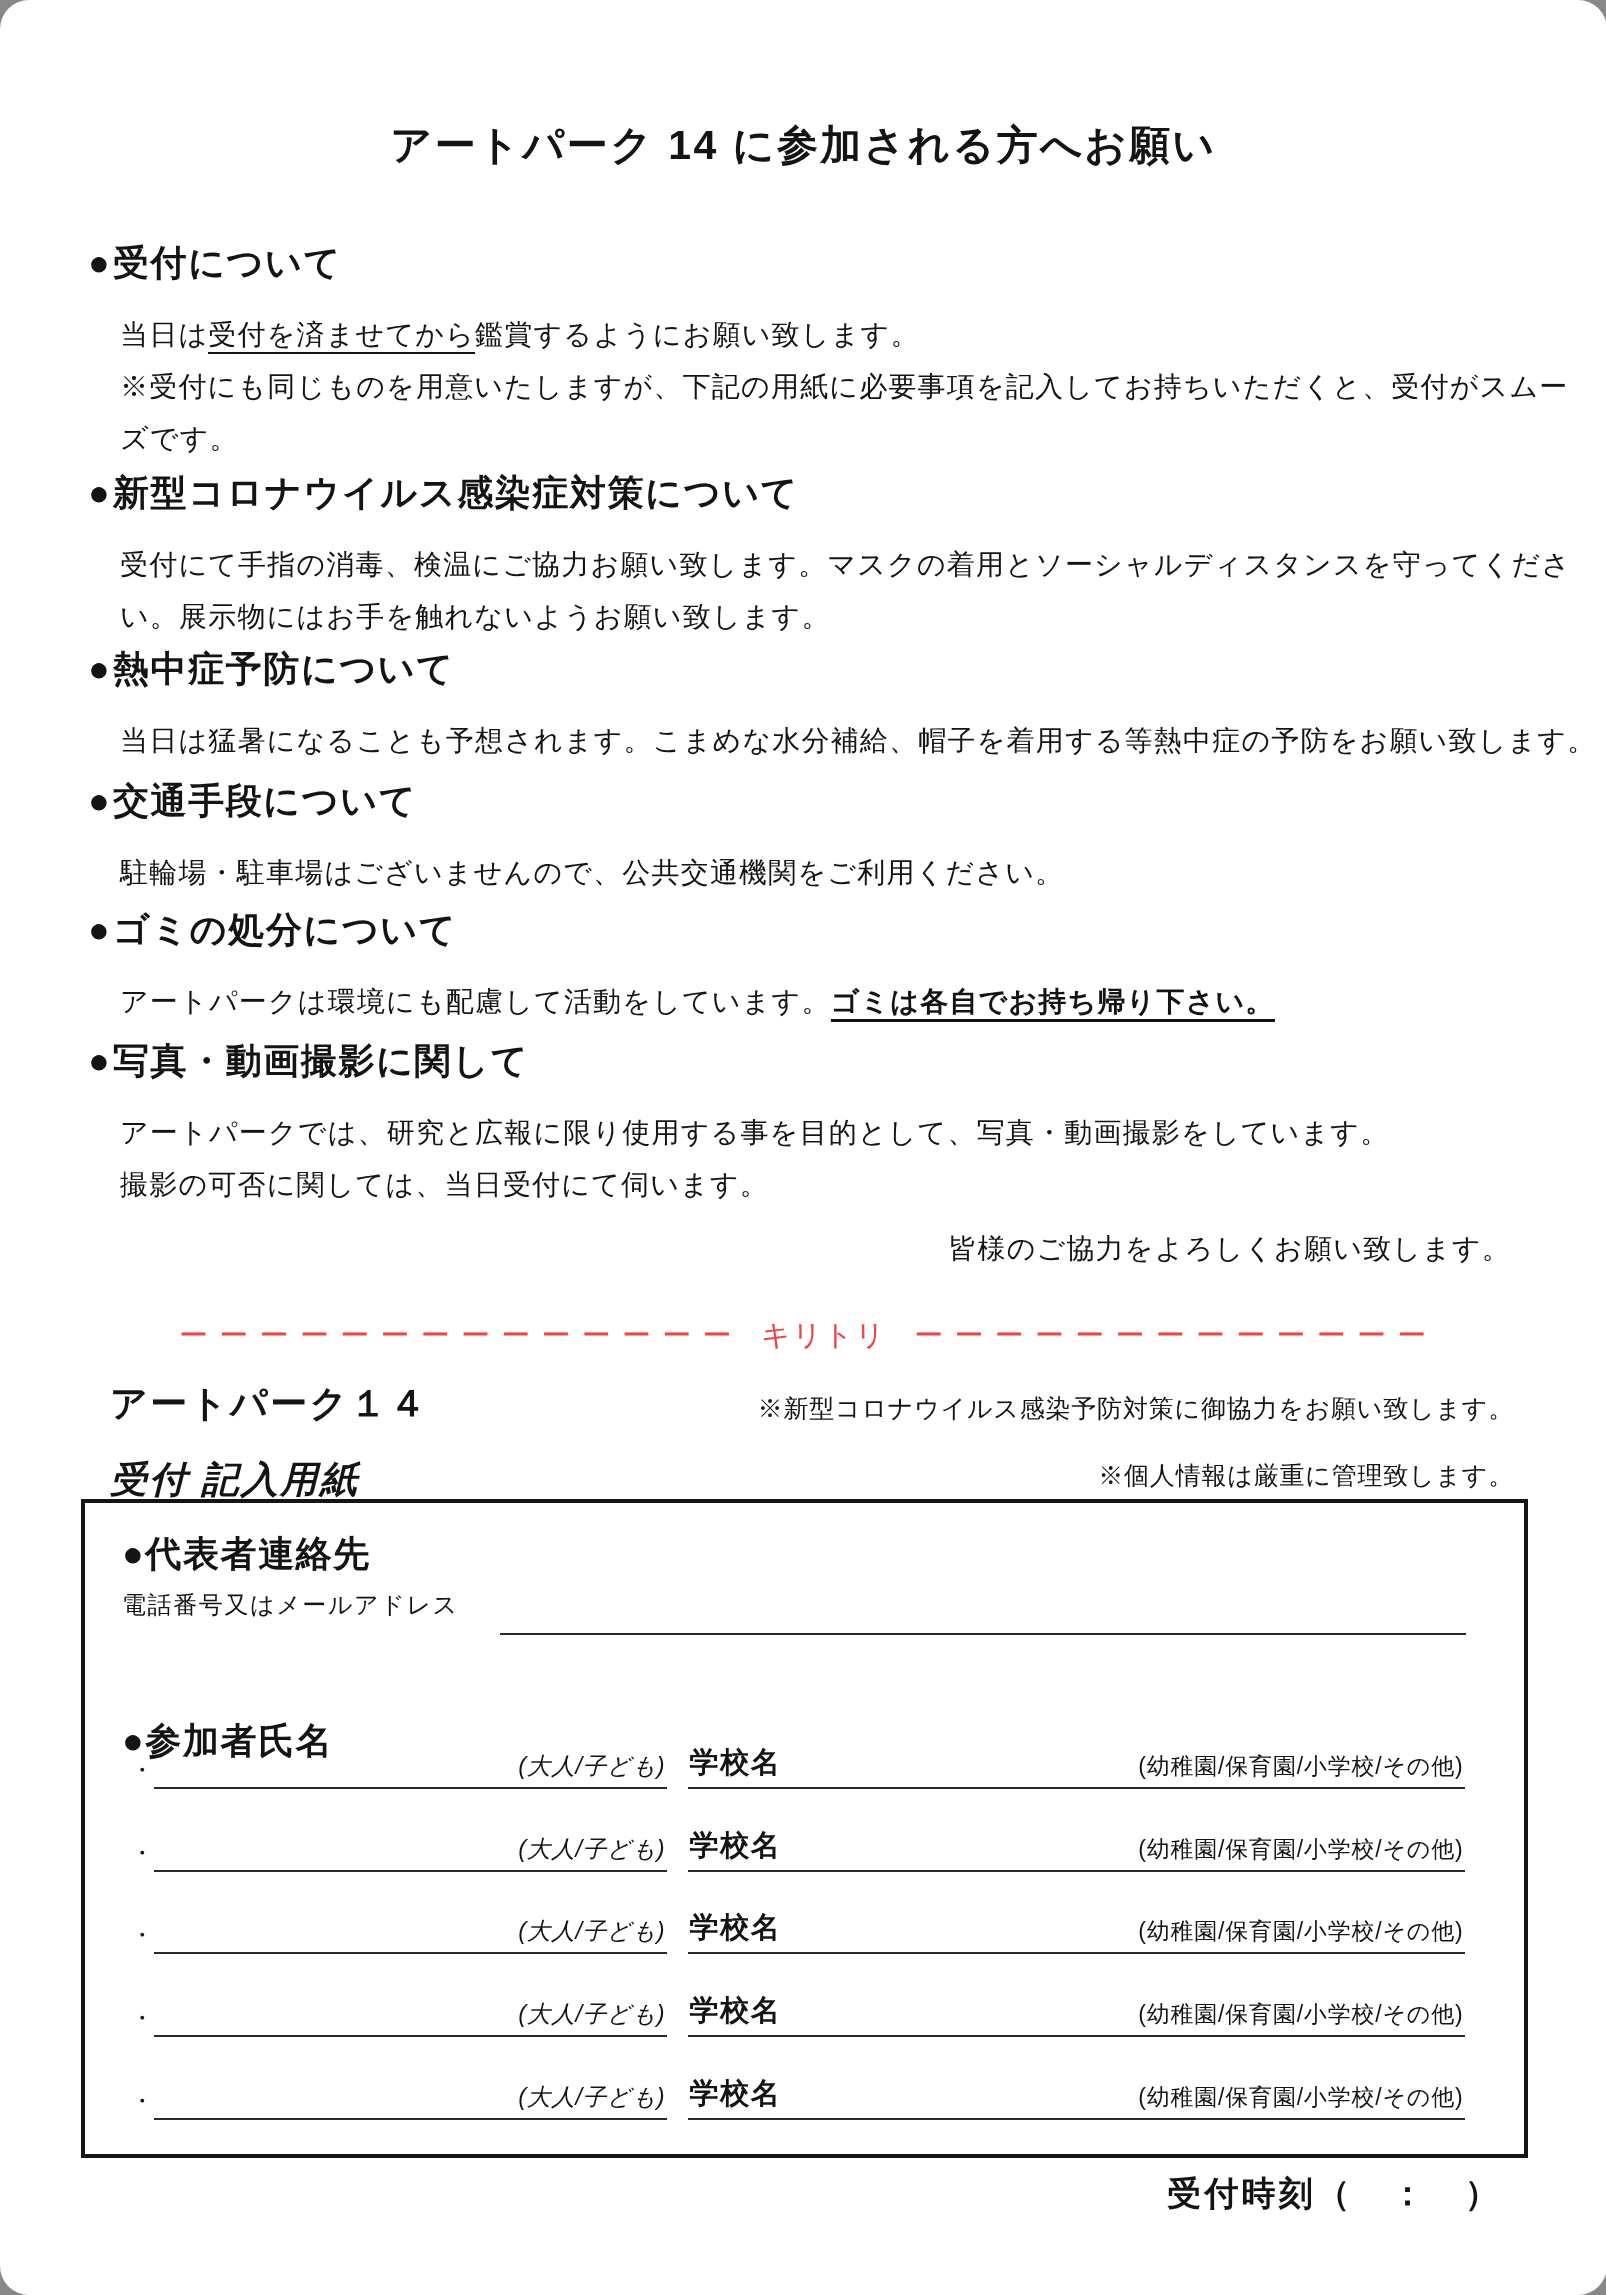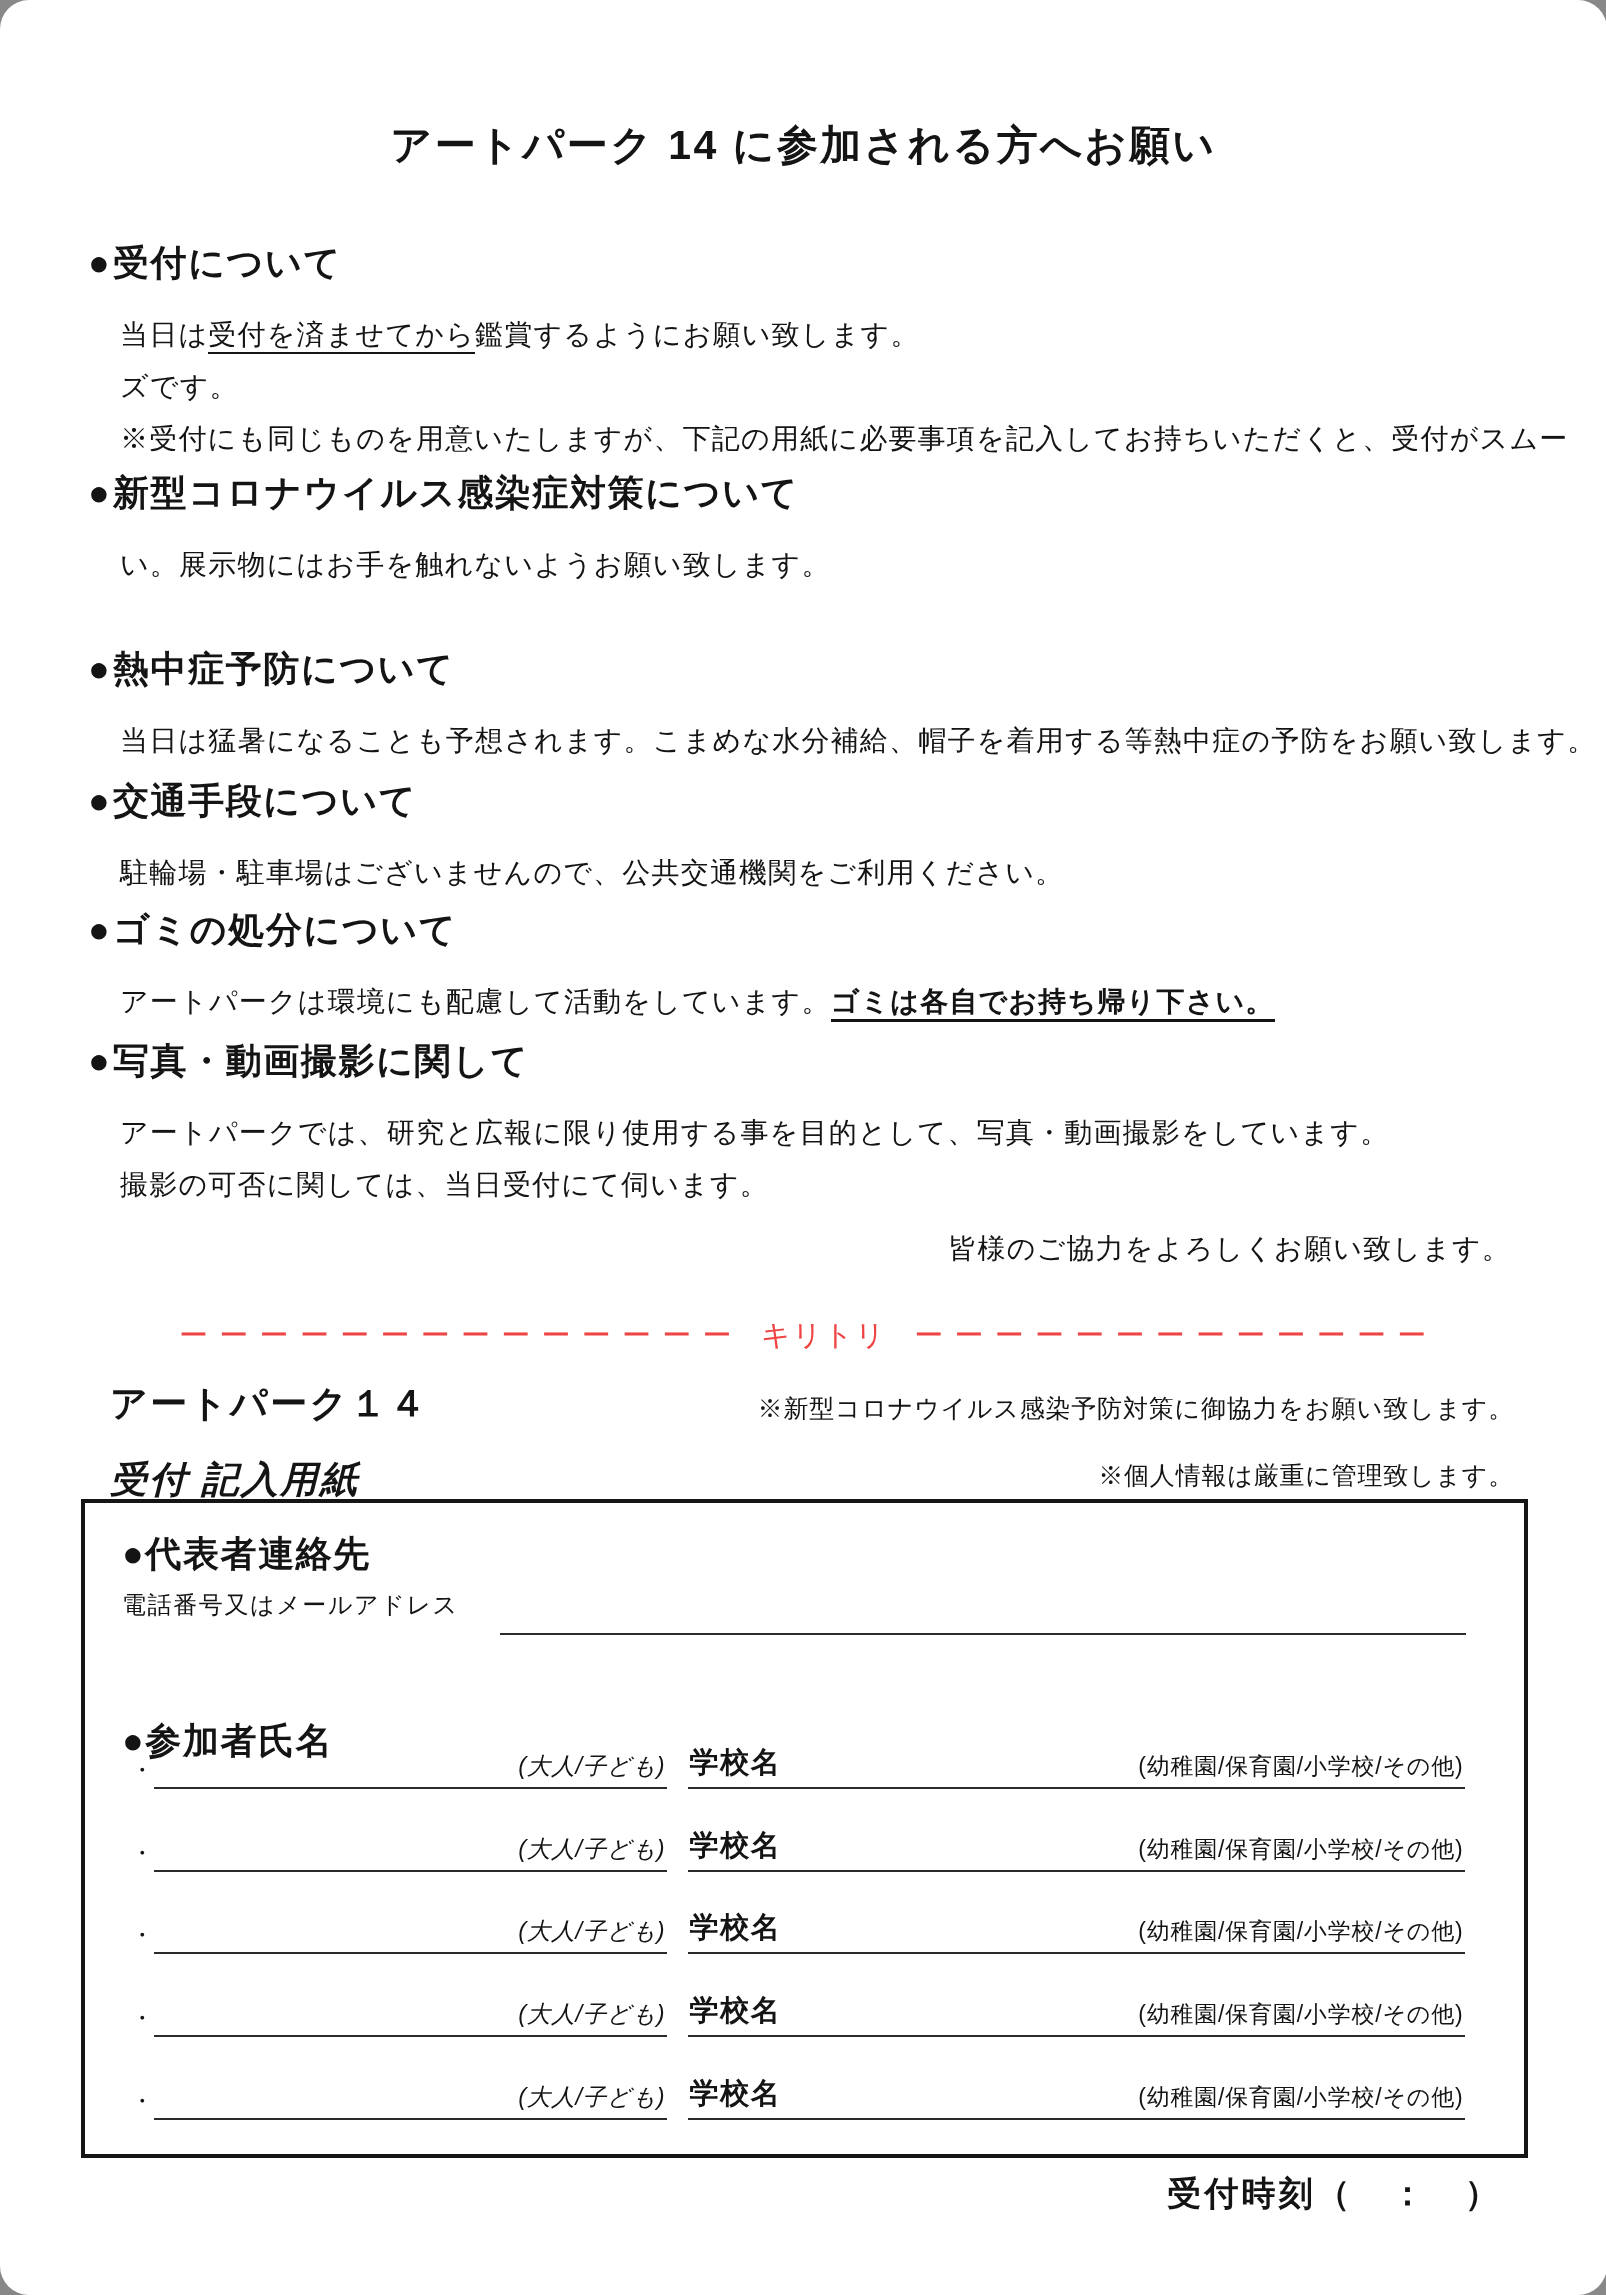--- a/index.html
+++ b/index.html
@@ -113,30 +113,31 @@
 <div class="page">
 
   <div class="doc-title">アートパーク 14 に参加される方へお願い</div>
 
   <div class="sec sec-reception">
     <div class="sec-head">
       <span class="bullet">●</span><span>受付について</span>
     </div>
     <div class="sec-body">
       <div class="sec-line"><span>当日は</span><span class="u">受付を済ませてから</span><span>鑑賞するようにお願い致します。</span></div>
+      <div class="sec-line"><span>※受付にも同じものを用意いたしますが、下記の用紙に必要事項を記入してお持ちいただくと、受付がスムー</span></div>
       <div class="sec-line"><span>ズです。</span></div>
-      <div class="sec-line"><span>※受付にも同じものを用意いたしますが、下記の用紙に必要事項を記入してお持ちいただくと、受付がスムー</span></div>
     </div>
   </div>
 
   <div class="sec sec-covid">
     <div class="sec-head">
       <span class="bullet">●</span><span>新型コロナウイルス感染症対策について</span>
     </div>
     <div class="sec-body">
+      <div class="sec-line"><span>受付にて手指の消毒、検温にご協力お願い致します。マスクの着用とソーシャルディスタンスを守ってくださ</span></div>
       <div class="sec-line"><span>い。展示物にはお手を触れないようお願い致します。</span></div>
     </div>
   </div>
 
   <div class="sec sec-heatstroke">
     <div class="sec-head">
       <span class="bullet">●</span><span>熱中症予防について</span>
     </div>
     <div class="sec-body">
       <div class="sec-line"><span>当日は猛暑になることも予想されます。こまめな水分補給、帽子を着用する等熱中症の予防をお願い致します。</span></div>

